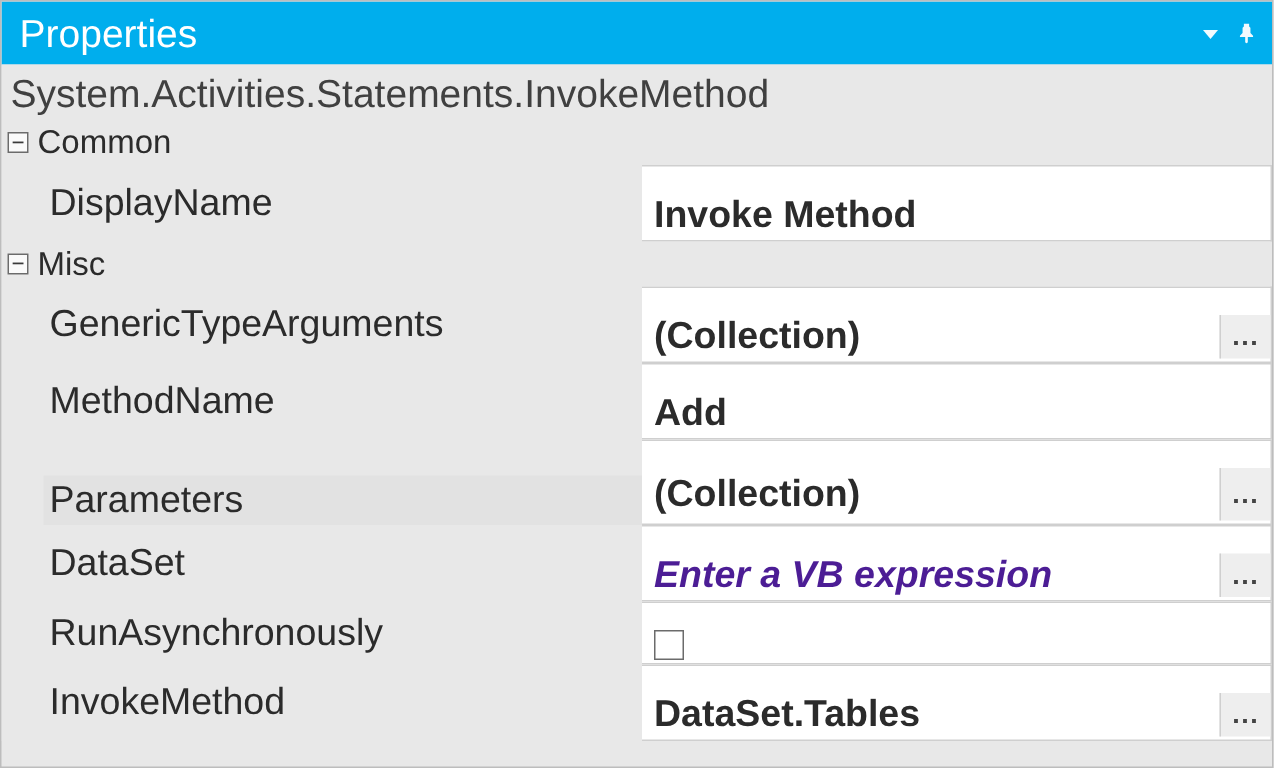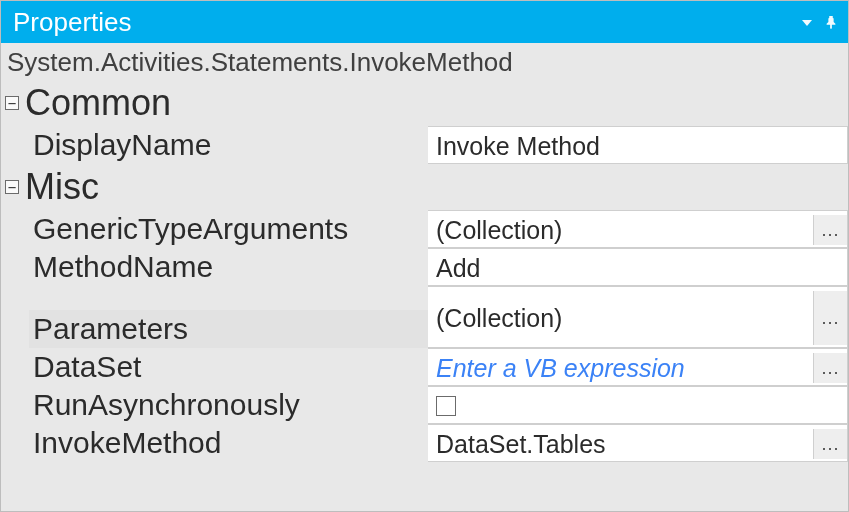--- a/index.html
+++ b/index.html
@@ -46,48 +46,49 @@
     border: 1px solid #6b6b6b;
     display: inline-flex;
     align-items: center; justify-content: center;
     font-size: 14px; line-height: 1; color:#3a3a3a;
     margin-right: 6px;
     margin-left: 2px;
     background:#fafafa;
     font-family: monospace;
     padding-bottom:1px;
   }
-  .cat .cat-label { font-size:36px; }
+  .cat .cat-label { font-size:22px; }
   .row {
     display: flex;
     align-items: stretch;
     min-height: 36px;
   }
   .row .indent { width: 28px; background:#e8e8e8; }
   .row .name {
     width: 399px;
     padding: 2px 8px 2px 4px;
     background: #e8e8e8;
     display:flex; align-items:center;
-    font-size:30px;
+    font-size:25px;
   }
   .row.selected .name { background: #e2e2e2; margin-top: 24px; }
   .row .val {
     flex: 1;
     background: #ffffff;
     display: flex;
     align-items: center;
-    padding: 4px 4px 2px 8px;
+    padding: 18px 4px 2px 8px;
     border: 1px solid #cfcfcf;
     border-left: none;
     font-size:25px;
     position:relative;
+    font-weight:bold;
   }
   .row .val .text { flex:1; }
-  .row .val .placeholder { color:#3b82f6; font-style: italic; }
+  .row .val .placeholder { color:#4c1d95; font-style: italic; }
   .ellipsis-btn {
     width: 34px; height: 100%;
     border-left: 1px solid #cfcfcf;
     background: #eeeeee;
     display: inline-flex; align-items:center; justify-content:center;
     font-size: 18px; color:#444; letter-spacing:1px;
     margin: -2px -4px -2px 4px;
     cursor:pointer;
   }
   .checkbox {

